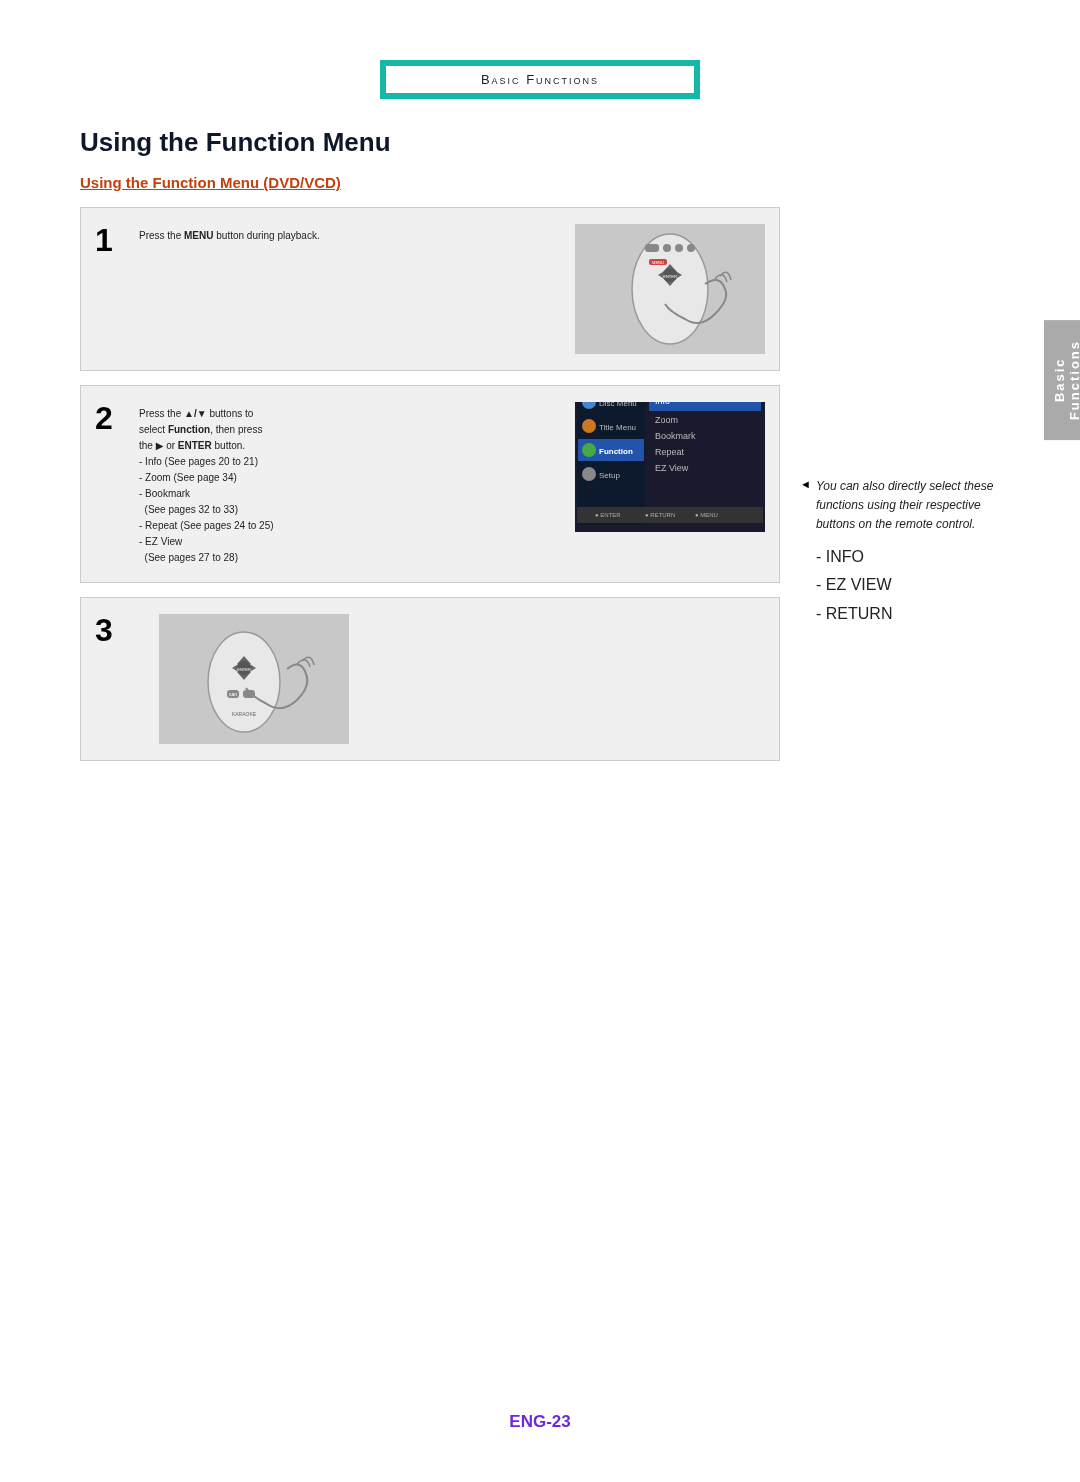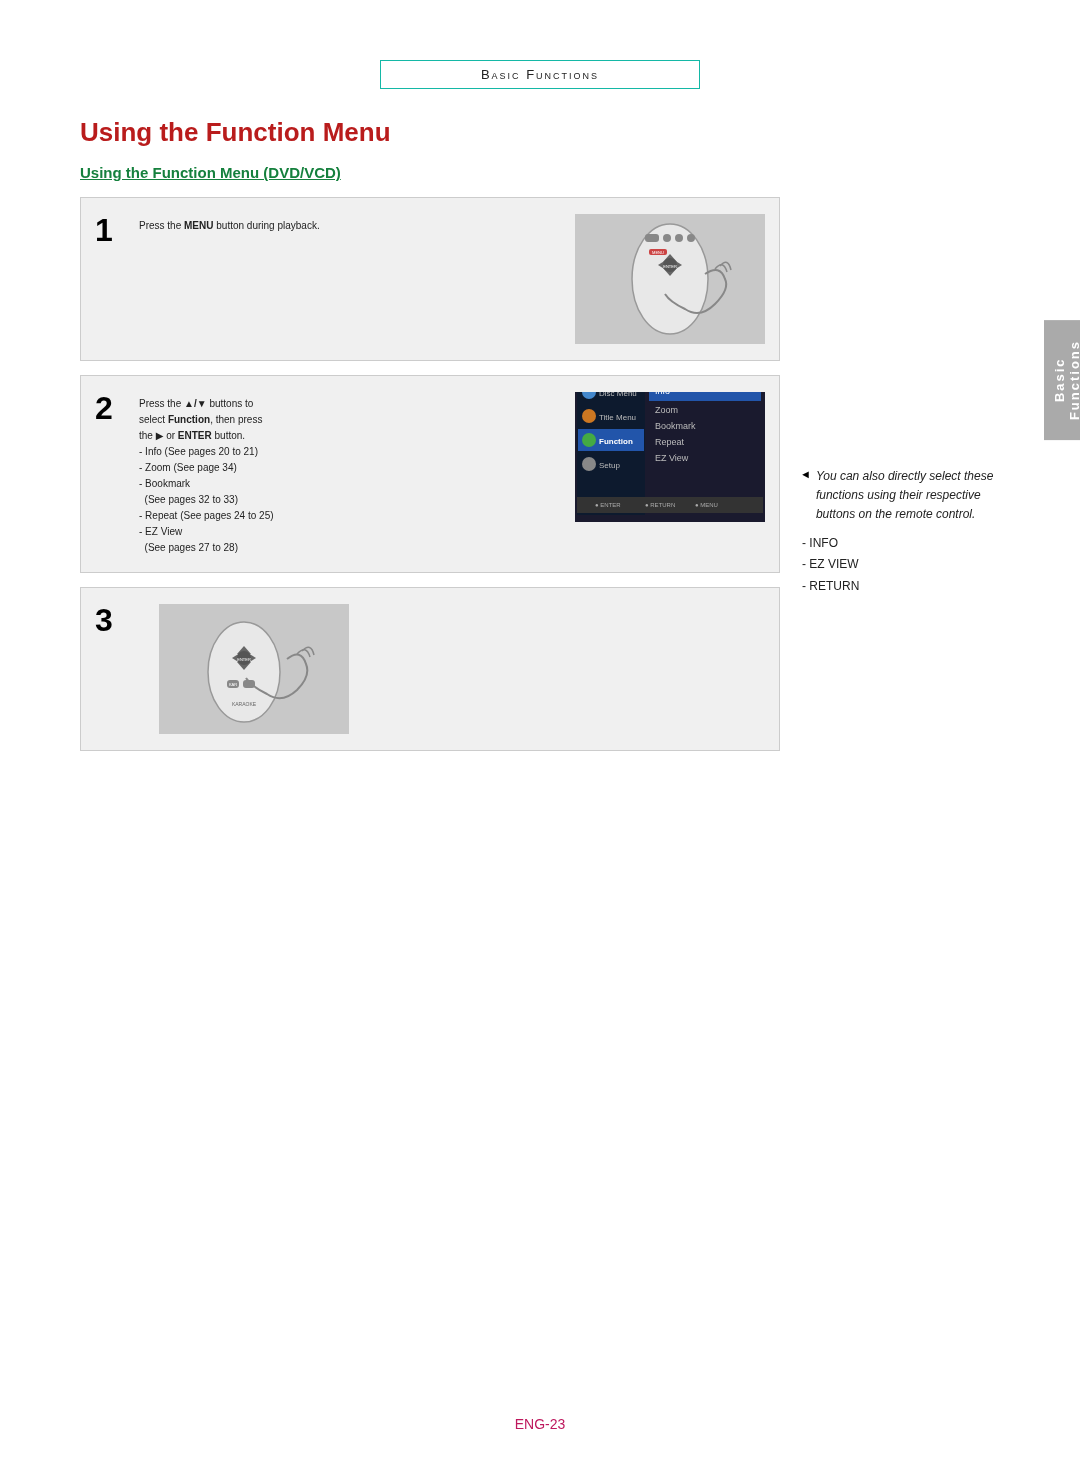--- a/index.html
+++ b/index.html
@@ -16,21 +16,21 @@
 
     .page-container {
       width: 1080px;
       height: 1482px;
       position: relative;
       padding: 60px 80px 60px 80px;
     }
 
     
     .header-box {
-      border: 1px solid #14b8a6;
+      border: 6px solid #14b8a6;
       display: inline-block;
       padding: 6px 40px;
       margin: 0 auto 28px auto;
       display: flex;
       justify-content: center;
       width: 320px;
       margin-left: auto;
       margin-right: auto;
     }
 
@@ -40,29 +40,29 @@
       font-variant: small-caps;
       color: #222;
     }
 
     
     .main-title {
       font-size: 26px;
       font-weight: bold;
       margin-top: 20px;
       margin-bottom: 16px;
-      color: #b91c1c;
+      color: #0f172a;
     }
 
     
     .section-heading {
       font-size: 15px;
       font-weight: bold;
       margin-bottom: 16px;
-      color: #15803d;
+      color: #c2410c;
       text-decoration: underline;
     }
 
     
     .step-box {
       display: flex;
       flex-direction: row;
       align-items: flex-start;
       background: #f0f0f0;
       border: 1px solid #ccc;
@@ -136,22 +136,23 @@
       color: #000;
       font-size: 10px;
     }
 
     
     .page-number {
       position: absolute;
       bottom: 50px;
       left: 50%;
       transform: translateX(-50%);
-      font-size: 14px;
-      color: #be185d;
+      font-size: 17px;
+      color: #6d28d9;
+      font-weight: bold;
     }
 
     
     .steps-and-notes {
       display: flex;
       flex-direction: row;
       gap: 0;
     }
 
     .steps-column {
@@ -304,21 +305,21 @@
         </div>
       </div>
 
     </div>
 
     <div class="notes-column">
       <div class="right-notes-bullet" style="display:flex; align-items:flex-start; margin-bottom:8px;">
         <span class="bullet-triangle" style="font-size:11px; margin-right:5px; margin-top:1px;">◄</span>
         <span style="font-size:12px; line-height:1.6;font-style:italic;">You can also directly select these functions using their respective buttons on the remote control.</span>
       </div>
-      <div style="font-size:12px; line-height:1.8; margin-left:2px;">
+      <div style="font-size:16px; line-height:1.8; margin-left:16px;">
         <div>- INFO</div>
         <div>- EZ VIEW</div>
         <div>- RETURN</div>
       </div>
     </div>
 
   </div>
 
   <div class="side-tab">
     <span>Basic<br>Functions</span>

